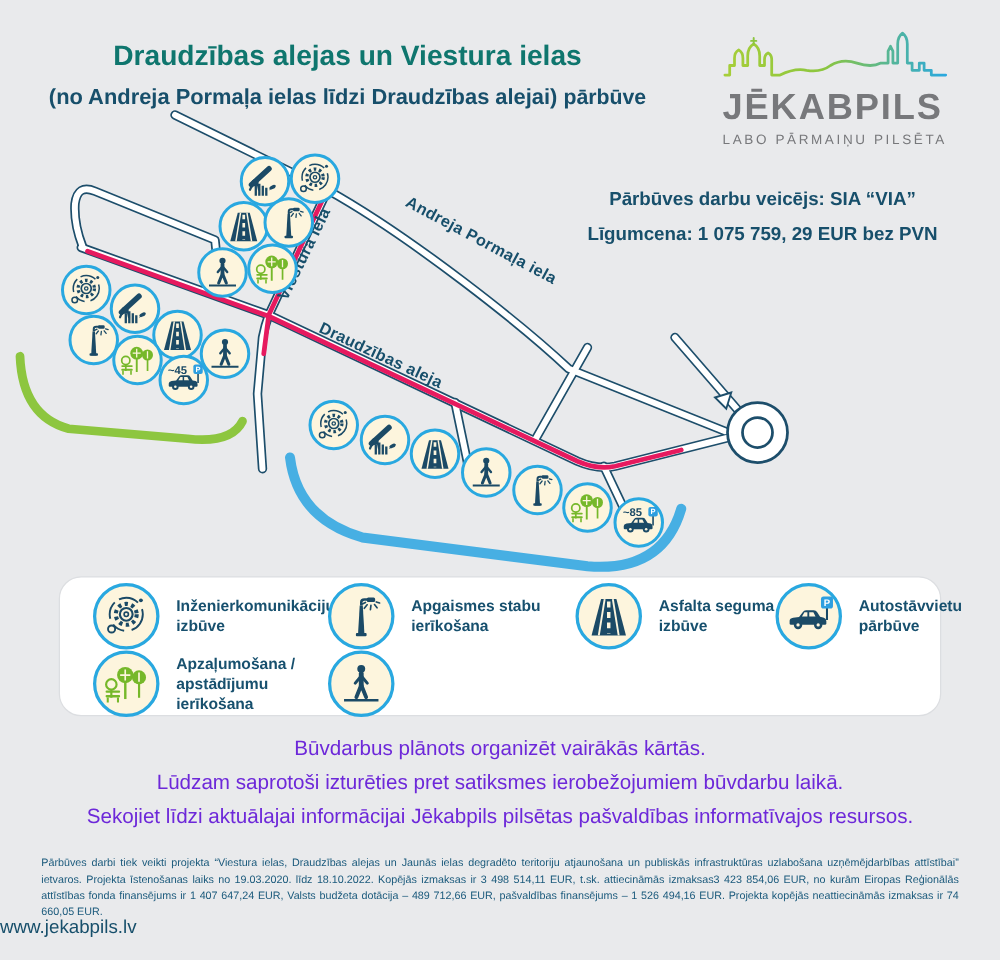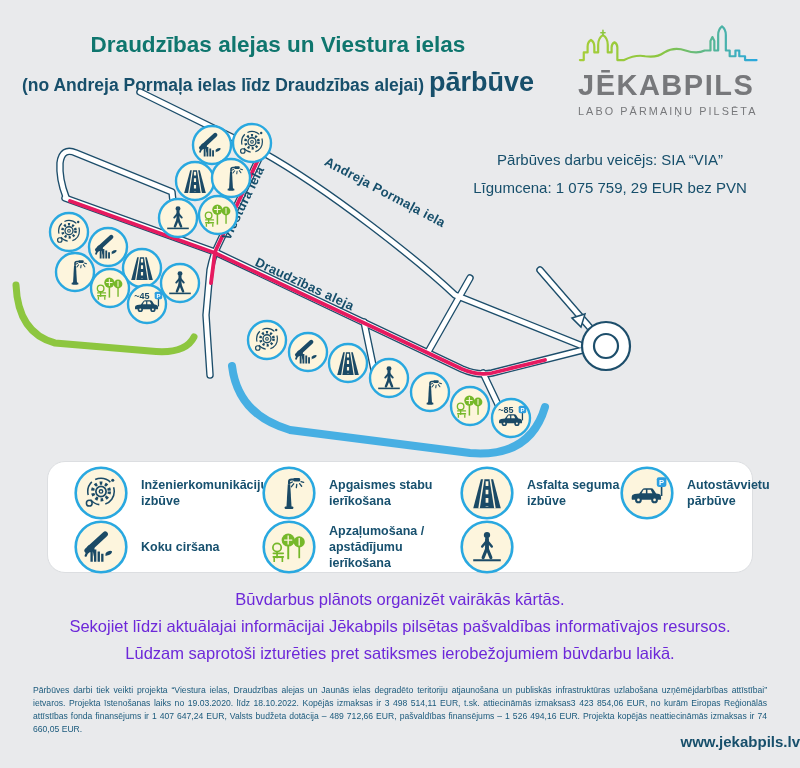--- a/index.html
+++ b/index.html
@@ -7,47 +7,47 @@
     width:800px;height:768px;position:relative;overflow:hidden;
     background:#e9eaec;
     font-family:"Liberation Sans", sans-serif;
     color:#17506e;
   }
   .abs{position:absolute;}
   
   .title-block{left:18px;top:32px;width:520px;text-align:center;}
   .title-l1{font-size:22.5px;font-weight:bold;color:#0f766e;}
   .title-l2{font-size:17.5px;font-weight:bold;color:#174f6b;margin-top:9px;}
-  .title-l2 .big{font-size:27px;margin-top:16px;}
+  .title-l2 .big{font-size:17px;margin-top:16px;}
   .logo-block{left:578px;top:10px;width:204px;text-align:left;}
   .logo-name{font-size:29px;font-weight:bold;color:#77787b;letter-spacing:1.5px;line-height:1;margin-top:1px;}
   .logo-tag{font-size:10.8px;font-weight:500;color:#77787b;letter-spacing:2.1px;margin-top:5px;}
   
   .info-block{left:428px;top:146px;width:364px;text-align:center;
-    font-size:15px;font-weight:normal;color:#174f6b;line-height:1.85;}
+    font-size:15px;font-weight:bold;color:#174f6b;line-height:1.85;}
   
   .map{left:0;top:85px;width:800px;height:390px;}
   .street-label{font-size:13px;font-weight:bold;fill:#174f6b;letter-spacing:.3px;}
   .pk-num{font-size:9px;font-weight:bold;fill:#1b4a66;}
   
   .legend-box{left:47px;top:461px;width:706px;height:112px;background:#fff;
     border:1px solid #dcdee1;border-radius:18px;box-sizing:border-box;
     display:grid;grid-template-columns:188px 198px 160px auto;
     grid-template-rows:1fr 1fr;align-items:center;padding:4px 10px 4px 26px;}
   .legend-item{display:flex;align-items:center;gap:13px;}
   .legend-icon{width:54px;height:54px;flex:0 0 54px;}
   .legend-label{font-size:12.5px;font-weight:600;color:#17506e;line-height:1.3;max-width:122px;}
   .ic-bg{fill:#fdf5dd;stroke:#29a8e0;}
   
   .notes{left:0;top:586px;width:800px;text-align:center;
     font-size:16.5px;font-weight:400;color:#6d28d9;line-height:1.64;}
   .fine-print{left:33px;top:684px;width:734px;font-size:8.6px;line-height:1.5;
     color:#1b5a7c;text-align:justify;}
-  .website{left:0;top:733px;width:800px;text-align:right;
-    font-size:15px;font-weight:bold;color:#174f6b;}
+  .website{left:0;top:733px;width:800px;text-align:left;
+    font-size:15px;font-weight:normal;color:#174f6b;}
 </style>
 </head>
 <body>
 
 <svg width="0" height="0" style="position:absolute" aria-hidden="true">
   <defs>
     <g id="g-gear">
       <g fill="none" stroke="#1b4a66">
         <circle cx="20" cy="18.5" r="13" stroke-width="1.5" stroke-dasharray="16 6 10 5 14 4"></circle>
         <circle cx="20" cy="18.5" r="8.2" stroke-width="3.2" stroke-dasharray="2.6 2.7"></circle>
@@ -122,21 +122,21 @@
         <circle cx="27.4" cy="26.8" r="1.3" fill="#fdf5dd"></circle>
       <path d="M34.3,13.5 V23" stroke="#1b4a66" stroke-width="1.6" fill="none"></path>
       <rect x="29.6" y="4.6" width="9.4" height="9.4" rx="2" fill="#2e9fe0"></rect>
       <text x="34.3" y="11.9" text-anchor="middle" font-size="7.5" font-weight="bold" fill="#ffffff">P</text>
     </g>
   </defs>
 </svg>
 
 <div class="abs title-block">
   <div class="title-l1">Draudzības alejas un Viestura ielas</div>
-  <div class="title-l2"><span>(no Andreja Pormaļa ielas līdz Draudzības alejai) </span><span class="big">pārbūve</span></div>
+  <div class="title-l2"><span>(no Andreja Pormaļa ielas līdzi Draudzības alejai) </span><span class="big">pārbūve</span></div>
 </div>
 
 <div class="abs logo-block">
   <svg width="192" height="56" viewBox="0 0 200 58">
     <defs>
       <linearGradient id="skyg" x1="0" y1="0" x2="1" y2="0">
         <stop offset="0" stop-color="#a6ce39"></stop>
           <stop offset="0.45" stop-color="#8cc63f"></stop>
           <stop offset="1" stop-color="#29a8e0"></stop>
       </linearGradient>
@@ -360,45 +360,36 @@
         <g transform="translate(27,27) scale(1.02) translate(-20,-20)">
           <use href="#g-car"></use>
         </g>
       </svg>
     <div class="legend-label">Autostāvvietu pārbūve</div>
   </div>
   <div class="legend-item">
     <svg class="legend-icon" viewBox="0 0 54 54">
         <circle cx="27" cy="27" r="25.3" class="ic-bg" stroke-width="2.6"></circle>
         <g transform="translate(27,27) scale(1.02) translate(-20,-20)">
-          <use href="#g-treecut"></use>
-        </g>
-      </svg>
-    <div class="legend-label">Koku ciršana</div>
-  </div>
-  <div class="legend-item">
-    <svg class="legend-icon" viewBox="0 0 54 54">
-        <circle cx="27" cy="27" r="25.3" class="ic-bg" stroke-width="2.6"></circle>
-        <g transform="translate(27,27) scale(1.02) translate(-20,-20)">
           <use href="#g-trees"></use>
         </g>
       </svg>
     <div class="legend-label">Apzaļumošana / apstādījumu ierīkošana</div>
   </div>
   <div class="legend-item">
     <svg class="legend-icon" viewBox="0 0 54 54">
         <circle cx="27" cy="27" r="25.3" class="ic-bg" stroke-width="2.6"></circle>
         <g transform="translate(27,27) scale(1.02) translate(-20,-20)">
           <use href="#g-ped"></use>
         </g>
       </svg>
   </div>
 </div>
 
 <div class="abs notes">
   <div>Būvdarbus plānots organizēt vairākās kārtās.</div>
+  <div>Lūdzam saprotoši izturēties pret satiksmes ierobežojumiem būvdarbu laikā.</div>
   <div>Sekojiet līdzi aktuālajai informācijai Jēkabpils pilsētas pašvaldības informatīvajos resursos.</div>
-  <div>Lūdzam saprotoši izturēties pret satiksmes ierobežojumiem būvdarbu laikā.</div>
 </div>
 
 <div class="abs fine-print">Pārbūves darbi tiek veikti projekta “Viestura ielas, Draudzības alejas un Jaunās ielas degradēto teritoriju atjaunošana un publiskās infrastruktūras uzlabošana uzņēmējdarbības attīstībai” ietvaros. Projekta īstenošanas laiks no 19.03.2020. līdz 18.10.2022. Kopējās izmaksas ir 3 498 514,11 EUR, t.sk. attiecināmās izmaksas3 423 854,06 EUR, no kurām Eiropas Reģionālās attīstības fonda finansējums ir 1 407 647,24 EUR, Valsts budžeta dotācija – 489 712,66 EUR, pašvaldības finansējums – 1 526 494,16 EUR. Projekta kopējās neattiecināmās izmaksas ir 74 660,05 EUR.</div>
 
 <div class="abs website">www.jekabpils.lv</div>
 
 </body></html>

